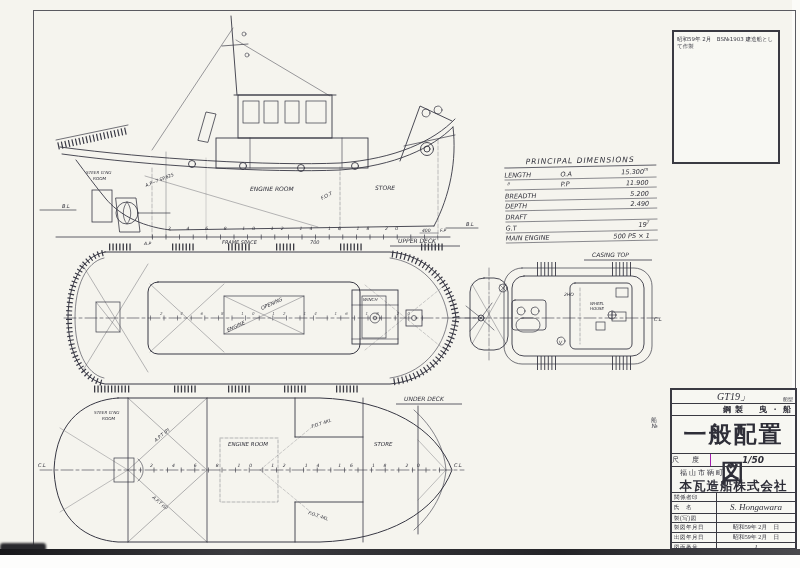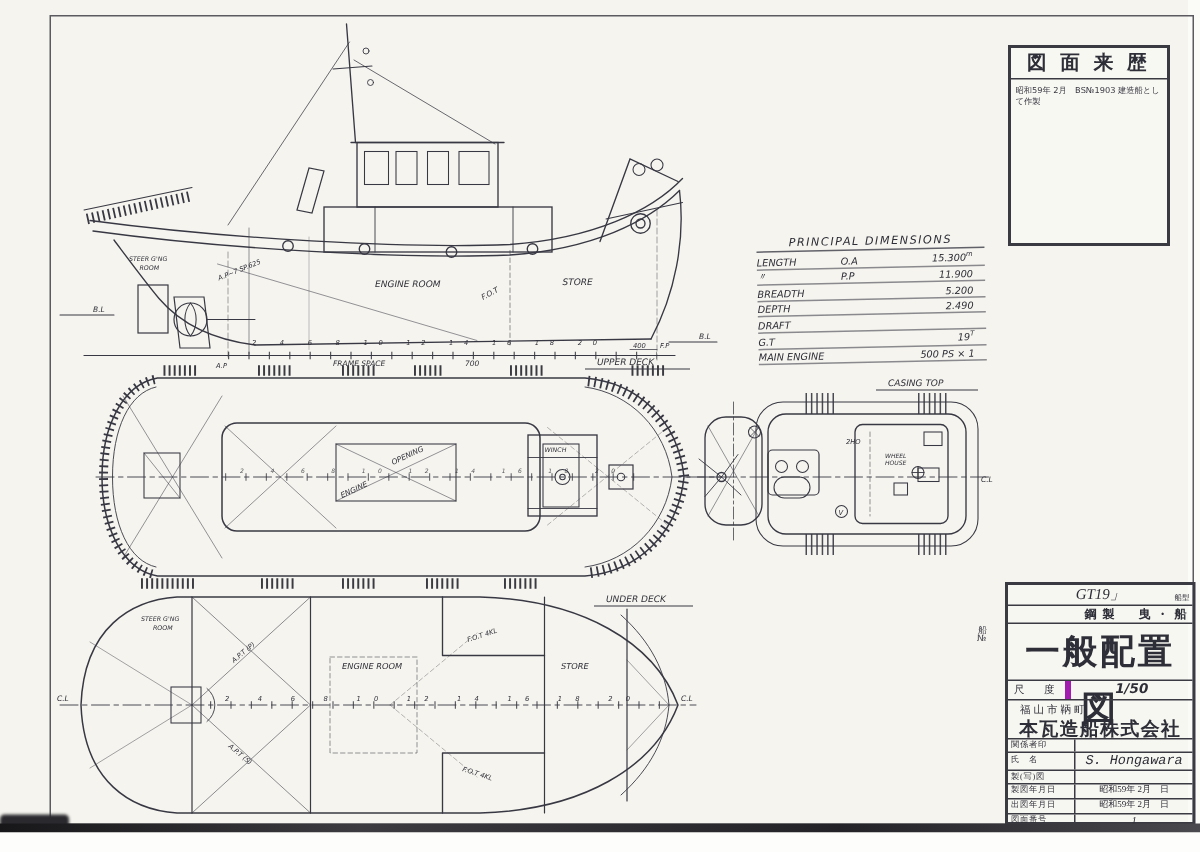--- a/index.html
+++ b/index.html
@@ -34,31 +34,31 @@
 
   
   .tblock{position:absolute;left:670px;top:388px;width:123px;height:158px;border:2px solid #3a3a42;
     background:rgba(250,250,246,.5);font-family:"Liberation Serif","DejaVu Serif",serif;}
   .tb-row{border-bottom:1px solid #3a3a42;box-sizing:border-box;position:relative;}
   .tb-class{height:14px;line-height:13px;text-align:center;font-size:10px;font-style:italic;}
   .tb-class .note{position:absolute;right:2px;top:3px;font-size:5px;font-style:normal;}
   .tb-kind{height:12px;line-height:11px;text-align:right;font-size:8px;font-weight:bold;letter-spacing:4px;}
   .tb-main{height:38px;line-height:38px;text-align:center;font-size:23px;font-weight:bold;letter-spacing:2px;}
   .tb-scale{height:13px;display:flex;font-size:7px;}
-  .tb-scale .lab{width:38px;border-right:4px solid #a21caf;text-align:center;line-height:12px;letter-spacing:3px;}
+  .tb-scale .lab{width:38px;border-right:1px solid #a21caf;text-align:left;line-height:12px;letter-spacing:3px;}
   .tb-scale .val{flex:1;text-align:center;line-height:12px;font-style:italic;font-size:9px;font-family:"DejaVu Sans",sans-serif;font-weight:bold;}
   .tb-co{height:26px;padding-top:1px;}
   .tb-co .loc{font-size:7px;letter-spacing:2px;padding-left:8px;}
   .tb-co .name{font-size:12.5px;font-weight:bold;text-align:center;letter-spacing:1px;}
   .tb-small{display:flex;font-size:5.5px;}
   .tb-small .lab{width:42px;border-right:1px solid #3a3a42;padding-left:2px;letter-spacing:0.5px;line-height:inherit;}
   .tb-small .val{flex:1;text-align:center;}
   .r-seal{height:9px;line-height:8px;}
   .r-name{height:12px;line-height:11px;}
-  .r-name .val{font-style:italic;font-size:9px;font-family:Liberation Mono, monospace;}
+  .r-name .val{font-style:italic;font-size:9px;font-family:Liberation Serif, serif;}
   .r-copy{height:9px;line-height:8px;}
   .r-date{height:10px;line-height:9px;}
   .r-date .val{font-size:6px;}
   .r-num{height:9px;line-height:8px;border-bottom:none;}
   .r-num .val{font-style:italic;font-size:7px;}
   .side-label{position:absolute;left:649px;top:412px;writing-mode:vertical-rl;font-size:6px;color:#44444e;letter-spacing:2px;}
 </style>
 </head>
 <body>
 
@@ -286,21 +286,20 @@
       <text x="374" y="446" font-size="5.5">STORE</text>
       <text transform="translate(312,428) rotate(-18)" font-size="4.5">F.O.T  4KL</text>
       <text transform="translate(308,514) rotate(18)" font-size="4.5">F.O.T  4KL</text>
       <text x="38" y="467" font-size="5">C.L</text>
       <text x="454" y="467" font-size="5">C.L</text>
       <text x="150" y="467" font-size="4.5" textLength="270">2    4    6    8    10    12    14    16    18    20</text>
     </g>
   </svg>
 
   <div class="revbox">
-    <div class="rb-title">図 面 来 歴</div>
     <div class="rb-entry">昭和59年 2月　BS№1903 建造船として作製</div>
   </div>
 
   <div class="pdims">
     <div class="pd-title">PRINCIPAL DIMENSIONS</div>
     <div class="pd-row">
       <span class="pd-l">LENGTH</span>
       <span class="pd-s">O.A</span>
       <span class="pd-v"><span>15.300</span><sup>m</sup></span>
     </div>

